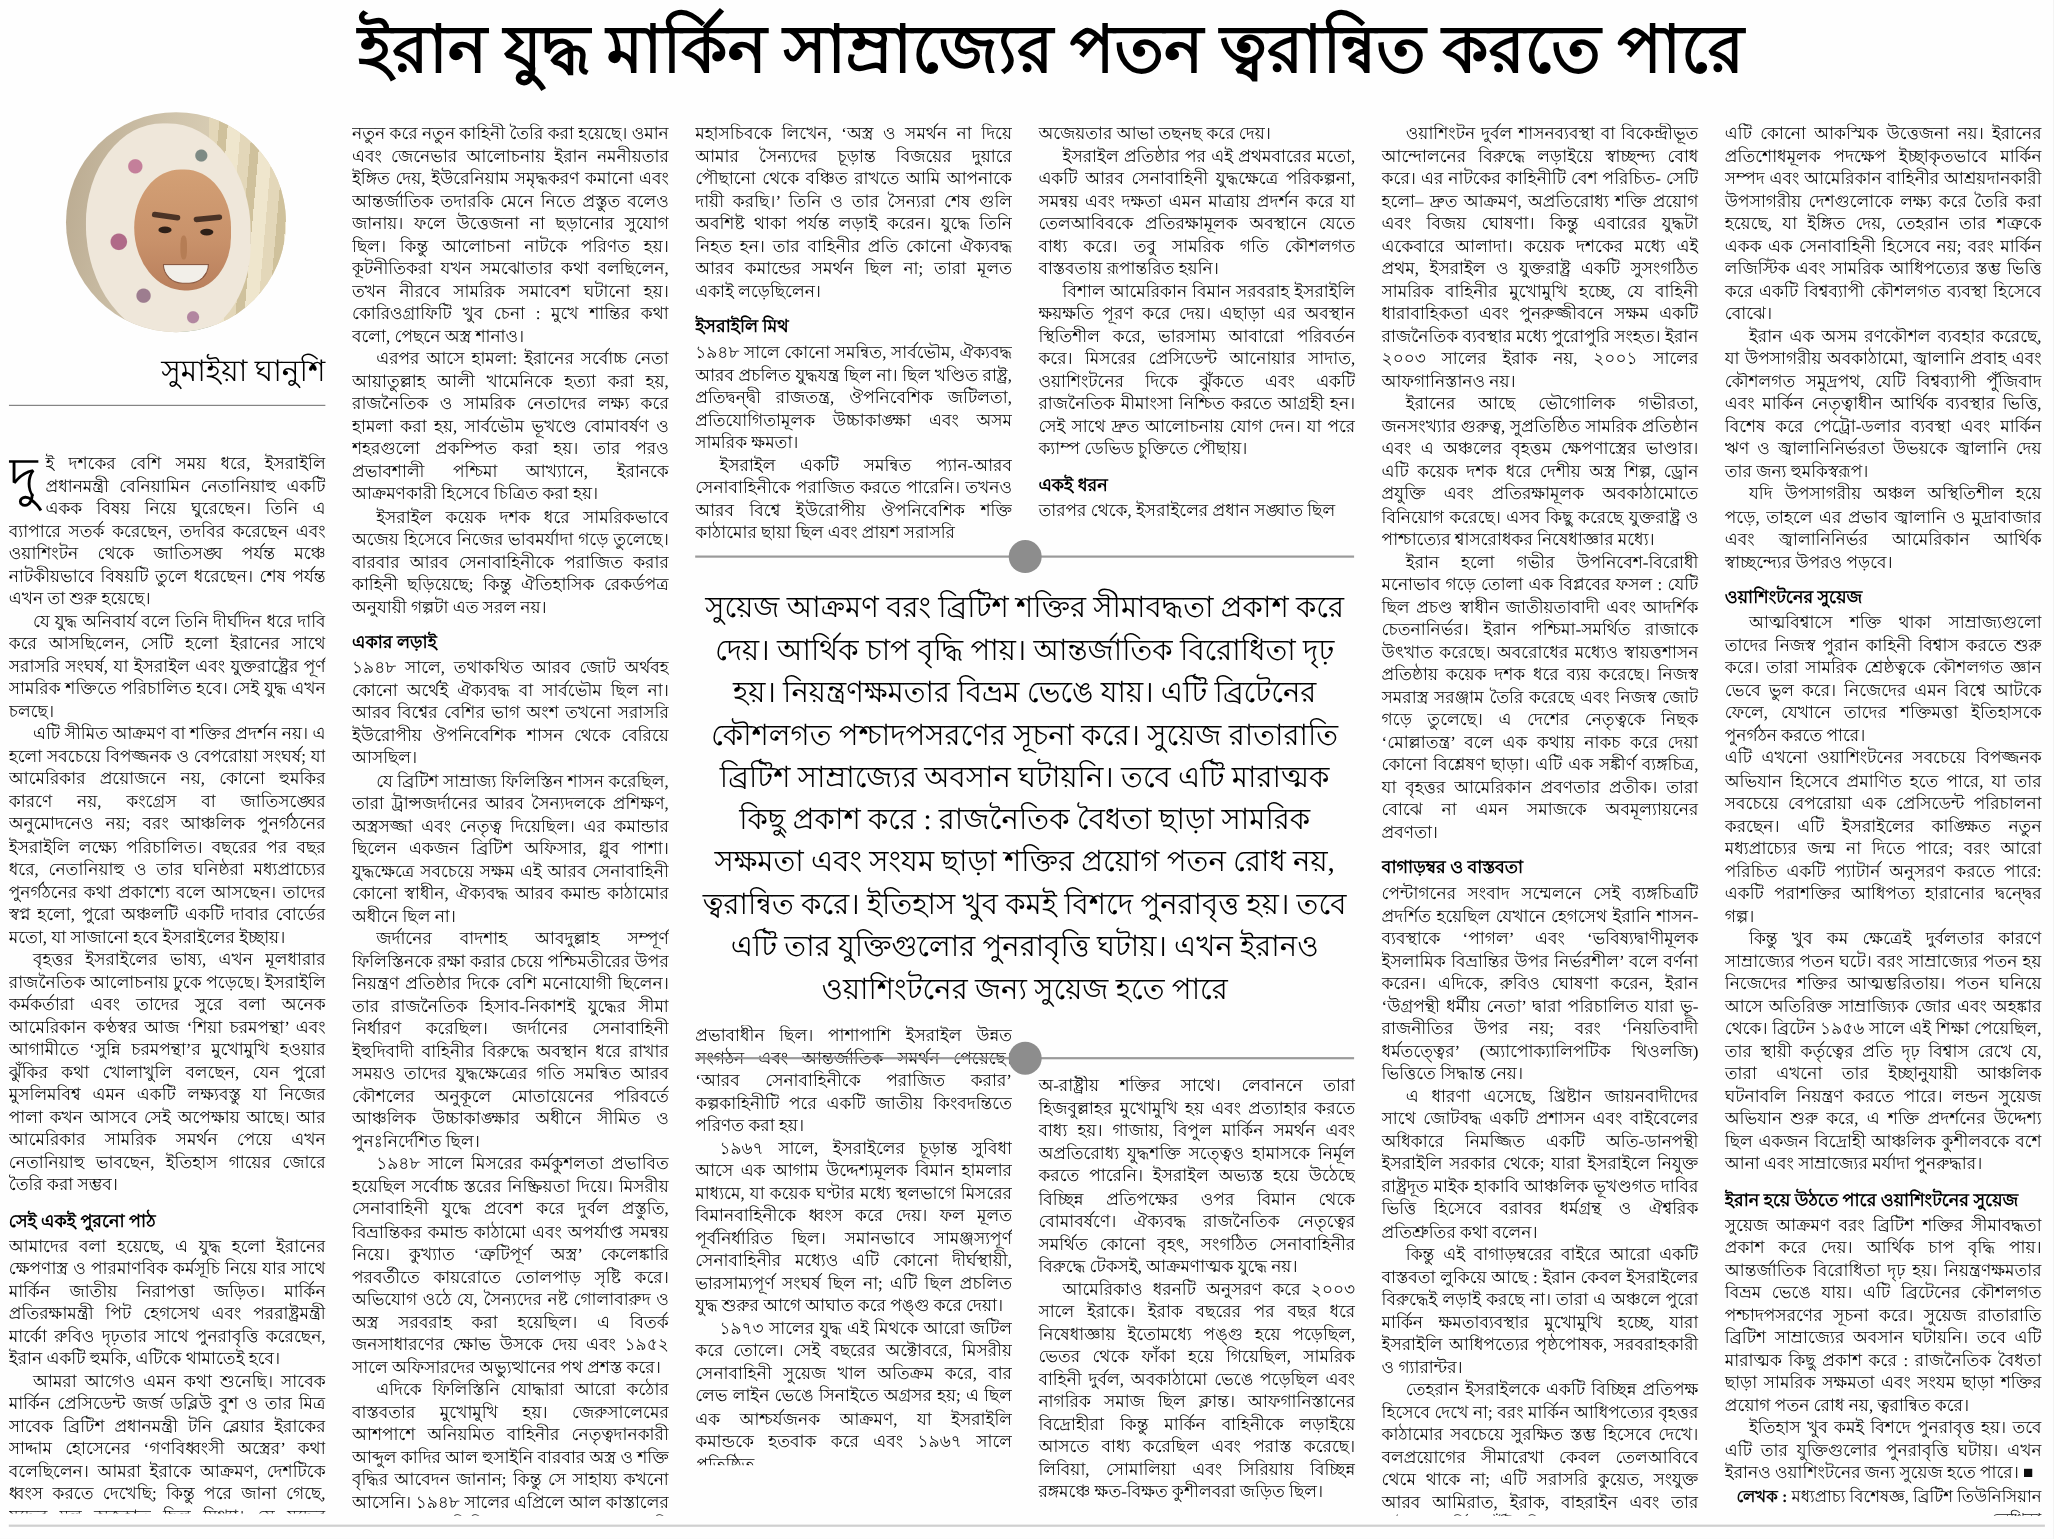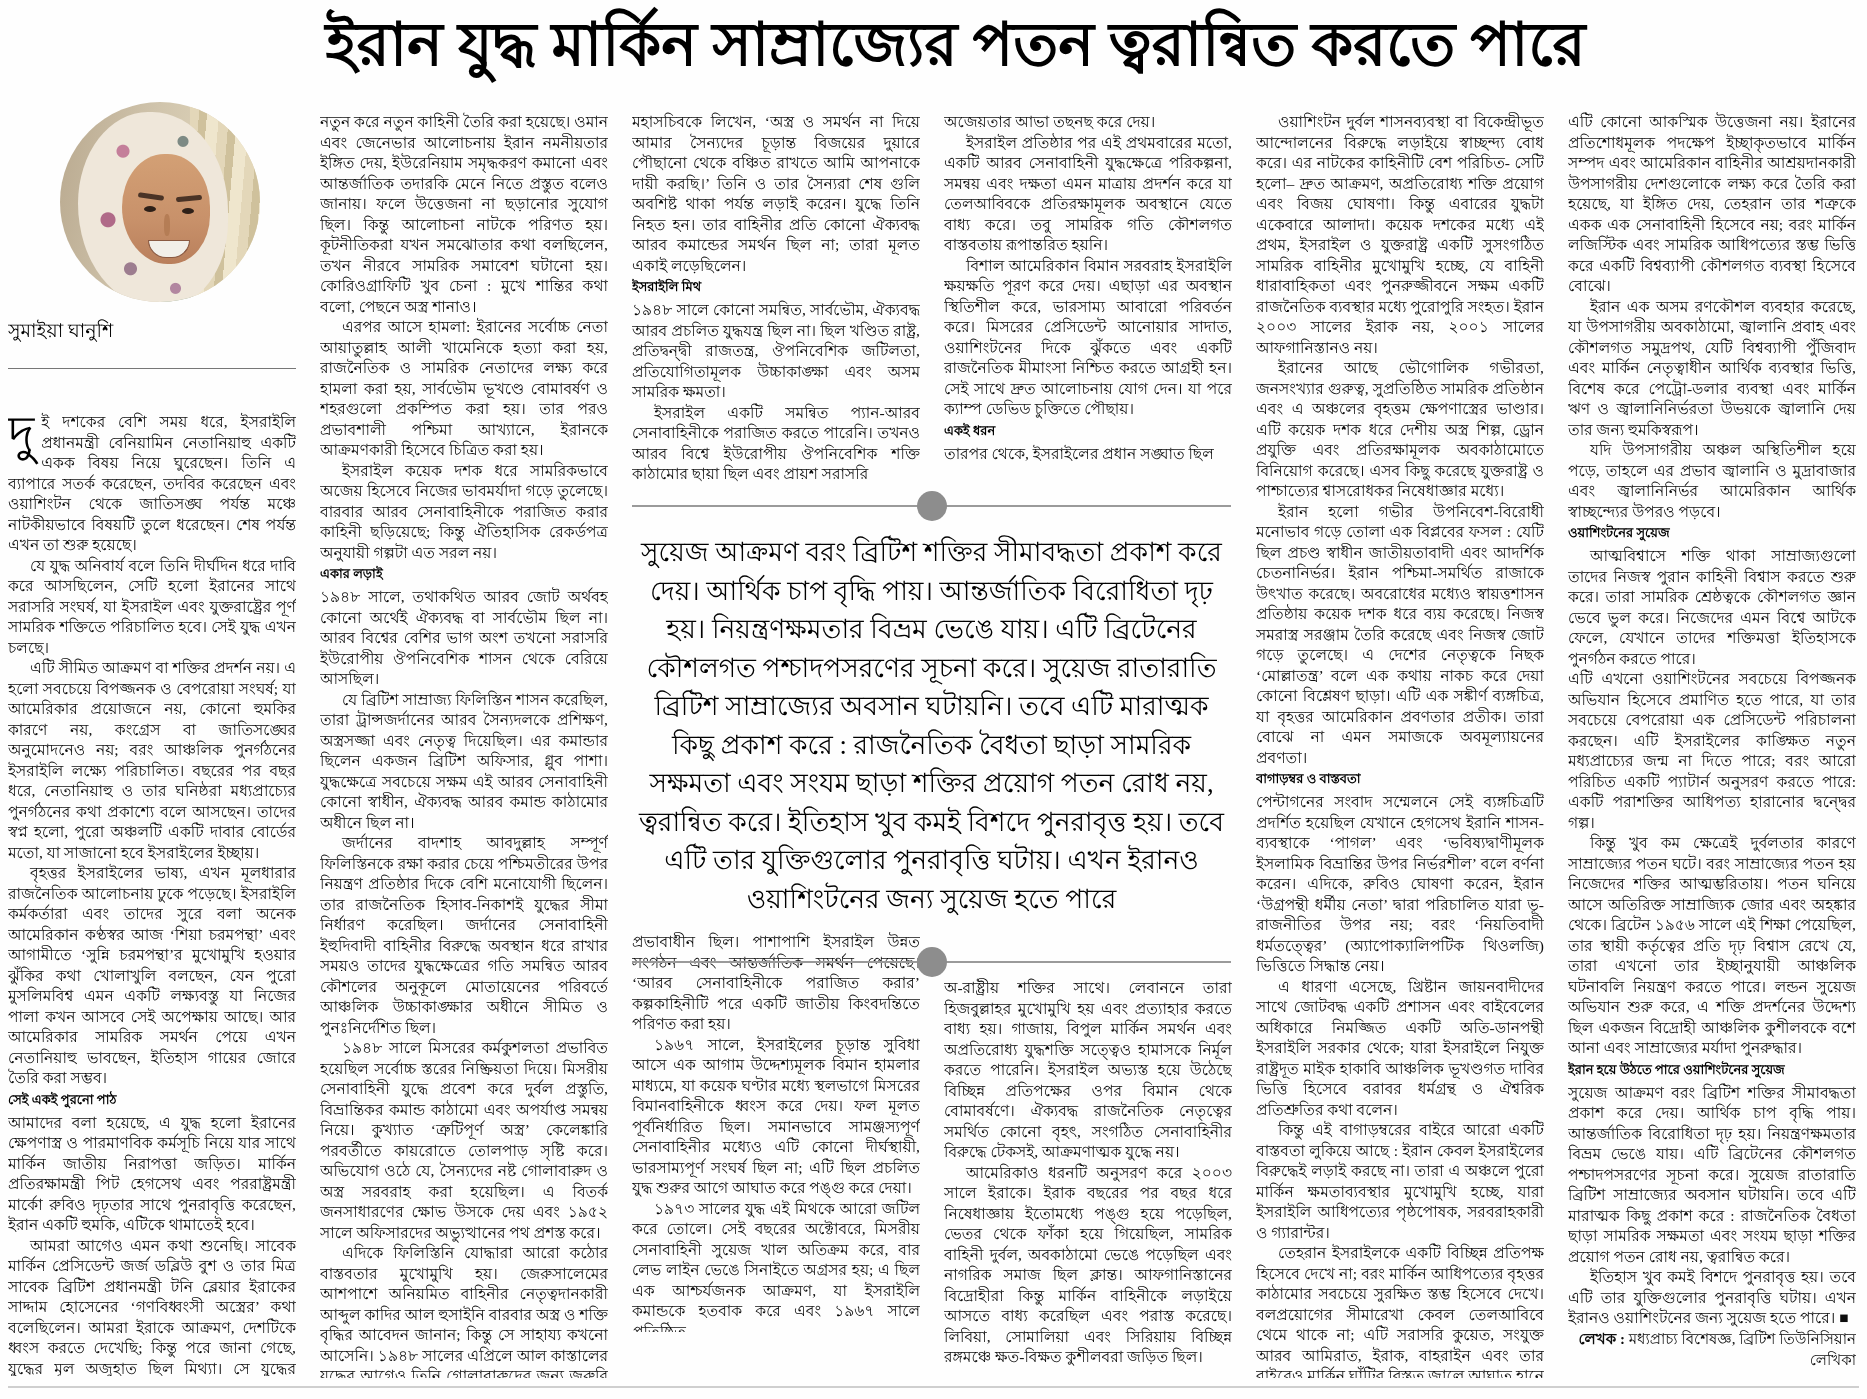--- a/index.html
+++ b/index.html
@@ -12,21 +12,21 @@
     position:absolute;top:0;left:0;width:100%;height:96px;
     display:flex;align-items:center;justify-content:center;
     font-size:60px;font-weight:bold;color:#000;letter-spacing:0px;white-space:nowrap;margin-left:22px;
   }
   .col{position:absolute;width:288px;overflow:hidden;}
   .col p.para{
     margin:0;font-size:15.5px;line-height:20.5px;text-align:justify;
   }
   .col p.para.ind{text-indent:22px;}
   .col h3.sec-h{
-    margin:1px 0 3px 0;font-size:13px;line-height:20px;font-weight:bold;color:#000;
+    margin:12px 0 3px 0;font-size:16px;line-height:20px;font-weight:bold;color:#000;
   }
   .col p.credit{
     margin:0;font-size:15px;line-height:21px;text-align:right;
   }
   .col p.credit b{font-weight:bold;}
   .dropcap{
     float:left;font-size:50px;line-height:40px;padding:2px 7px 0 0;font-weight:normal;color:#000;
   }
   
   #author-photo{
@@ -48,22 +48,22 @@
   .ph-face{position:absolute;left:62px;top:52px;width:88px;height:110px;border-radius:50% 50% 46% 54%;
     background:linear-gradient(180deg,#d3a075 0%,#c8916a 60%,#b97f5c 100%);}
   .ph-brow-l{position:absolute;left:78px;top:92px;width:26px;height:5px;border-radius:3px;background:#4a3326;transform:rotate(8deg);}
   .ph-brow-r{position:absolute;left:116px;top:94px;width:26px;height:5px;border-radius:3px;background:#4a3326;transform:rotate(-6deg);}
   .ph-eye-l{position:absolute;left:84px;top:104px;width:12px;height:6px;border-radius:50%;background:#2e2018;}
   .ph-eye-r{position:absolute;left:122px;top:106px;width:12px;height:6px;border-radius:50%;background:#2e2018;}
   .ph-nose{position:absolute;left:104px;top:112px;width:6px;height:22px;border-radius:40%;background:#b57d55;}
   .ph-smile{position:absolute;left:88px;top:138px;width:40px;height:16px;border-radius:0 0 40px 40px;background:#f2efe9;border:1px solid #8a5a43;}
   .ph-chin{position:absolute;left:70px;top:160px;width:74px;height:40px;border-radius:50%;background:#75a08f;opacity:.7;}
   #author-name{
-    position:absolute;left:0;top:316px;width:288px;text-align:left;
-    font-size:19px;color:#000;
+    position:absolute;left:0;top:316px;width:288px;text-align:right;
+    font-size:27px;color:#000;
   }
   #author-divider{position:absolute;left:0;top:368px;width:288px;border-top:1px solid #777;}
   
   #pull-quote{
     position:absolute;left:632px;top:505px;width:599px;height:458px;
     border-top:2px solid #9a9a9a;border-bottom:2px solid #9a9a9a;box-sizing:border-box;
   }
   .pq-dot{position:absolute;left:50%;width:30px;height:30px;border-radius:50%;background:#8d8d8d;transform:translateX(-50%);}
   .pq-dot.top{top:-16px;}
   .pq-dot.bottom{bottom:-16px;}

